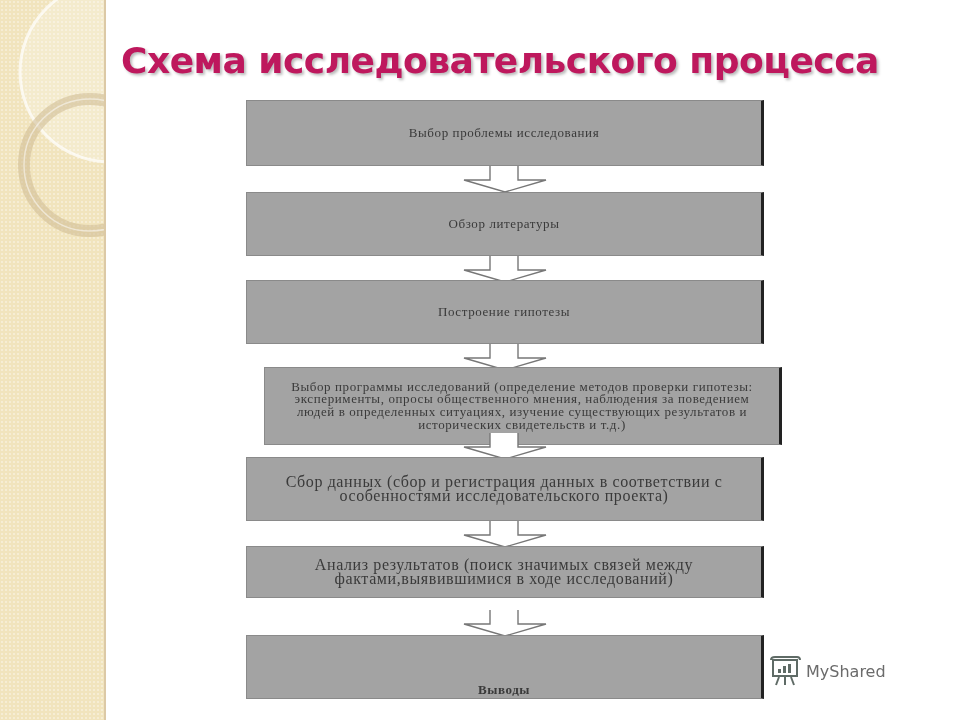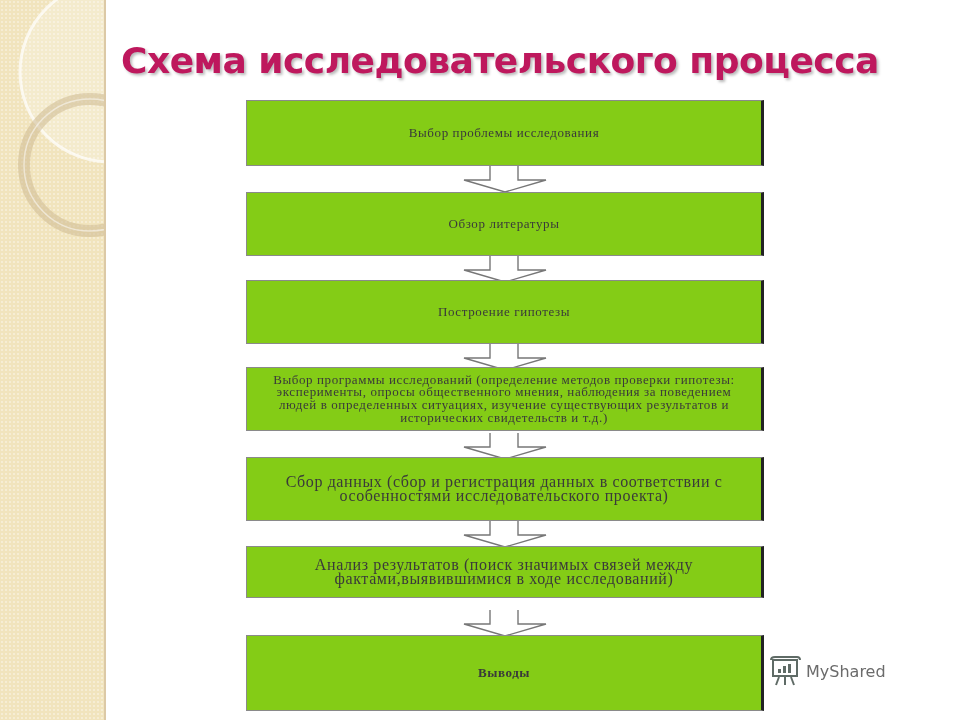--- a/index.html
+++ b/index.html
@@ -22,21 +22,21 @@
     .title {
       position: absolute; left: 121px; top: 40px;
       font-family: "DejaVu Sans", sans-serif;
       font-size: 36px; font-weight: bold; color: #be185d;
       letter-spacing: -0.5px;
       text-shadow: 2px 2px 3px rgba(0,0,0,0.28);
       white-space: nowrap;
     }
     .step {
       position: absolute; left: 246px; width: 518px;
-      background: #84cc16;
+      background: #a3a3a3;
       border: 1.5px solid #8a8a8a;
       border-right: 3px solid #222;
       box-sizing: border-box;
       display: flex; align-items: center; justify-content: center;
       text-align: center;
       color: #3a3a3a;
       font-family: "Liberation Serif", serif;
       letter-spacing: 0.6px;
     }
     .step span { display: block; padding: 0 14px; }
@@ -79,42 +79,42 @@
   <polyline points="27,0 27,14 1,14 42,26 83,14 55,14 55,0" fill="#fff" stroke="#777" stroke-width="1.4"></polyline>
 </svg>
 
 <div class="step single" style="top:280px;height:64px;">
   <span>Построение гипотезы</span>
 </div>
 <svg class="arrow" style="top:344px;" viewBox="0 0 84 26">
   <polyline points="27,0 27,14 1,14 42,26 83,14 55,14 55,0" fill="#fff" stroke="#777" stroke-width="1.4"></polyline>
 </svg>
 
-<div class="step small" style="top:367px;height:64px;">
+<div class="step small" style="top:367px;height:78px;margin-left:18px;">
   <span>Выбор программы исследований (определение методов проверки гипотезы: эксперименты, опросы общественного мнения, наблюдения за поведением людей в определенных ситуациях, изучение существующих результатов и исторических свидетельств  и т.д.)</span>
 </div>
 <svg class="arrow" style="top:433px;" viewBox="0 0 84 26">
   <polyline points="27,0 27,14 1,14 42,26 83,14 55,14 55,0" fill="#fff" stroke="#777" stroke-width="1.4"></polyline>
 </svg>
 
 <div class="step medium" style="top:457px;height:64px;">
   <span>Сбор данных (сбор и регистрация данных в соответствии с особенностями исследовательского проекта)</span>
 </div>
 <svg class="arrow" style="top:521px;" viewBox="0 0 84 26">
   <polyline points="27,0 27,14 1,14 42,26 83,14 55,14 55,0" fill="#fff" stroke="#777" stroke-width="1.4"></polyline>
 </svg>
 
 <div class="step medium" style="top:546px;height:52px;">
   <span>Анализ результатов (поиск значимых связей между фактами,выявившимися в ходе исследований)</span>
 </div>
 <svg class="arrow" style="top:610px;" viewBox="0 0 84 26">
   <polyline points="27,0 27,14 1,14 42,26 83,14 55,14 55,0" fill="#fff" stroke="#777" stroke-width="1.4"></polyline>
 </svg>
 
-<div class="step single bold" style="top:635px;height:76px;">
+<div class="step single bold" style="top:635px;height:64px;align-items:flex-end;">
   <span>Выводы</span>
 </div>
 
 <div class="watermark">
   <svg width="34" height="30" viewBox="0 0 34 30">
     <rect x="5" y="4" width="24" height="16" fill="none" stroke="#5f6b66" stroke-width="2"></rect>
     <path d="M3 4 Q3 1 7 1 L29 1 Q32 1 32 4" fill="none" stroke="#5f6b66" stroke-width="2"></path>
     <rect x="10" y="13" width="3" height="4" fill="#5f6b66"></rect>
     <rect x="15" y="10" width="3" height="7" fill="#5f6b66"></rect>
     <rect x="20" y="8" width="3" height="9" fill="#5f6b66"></rect>

